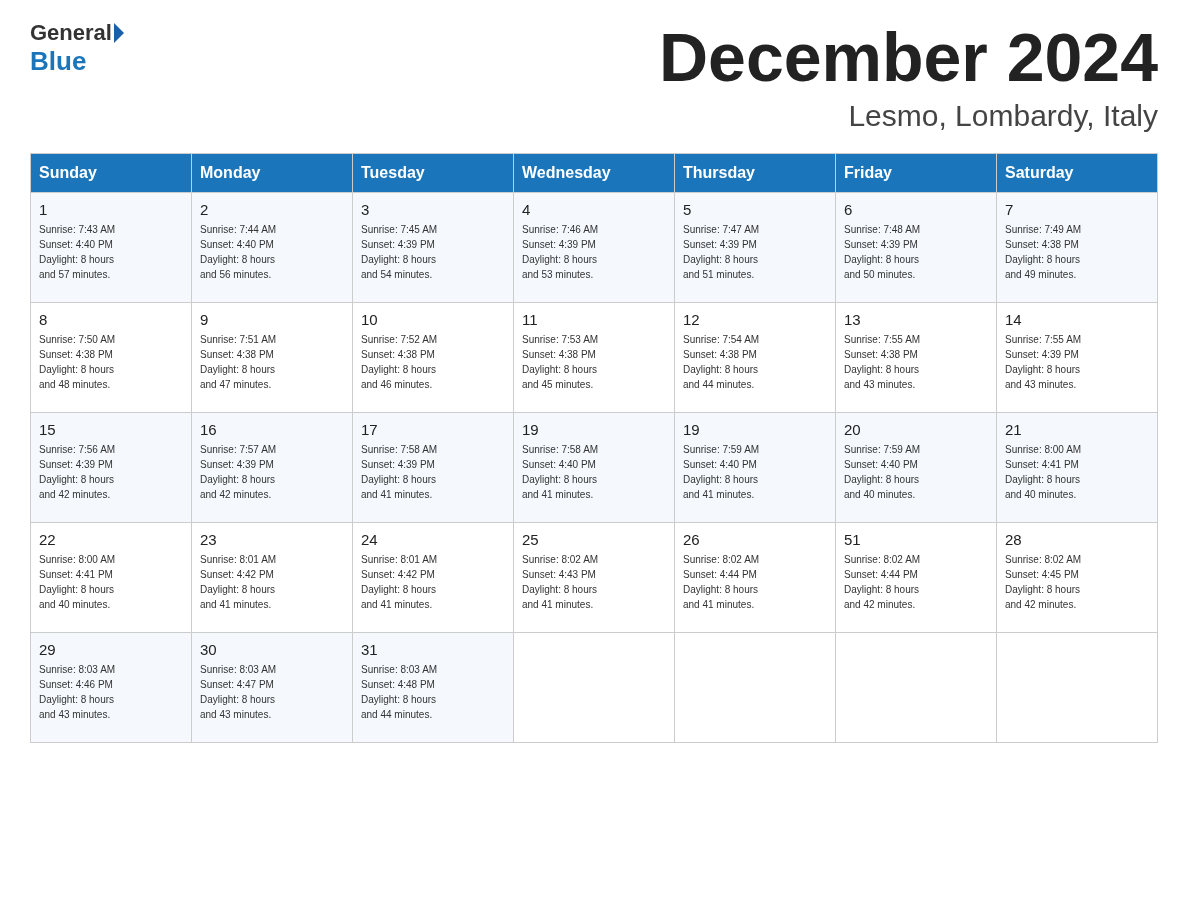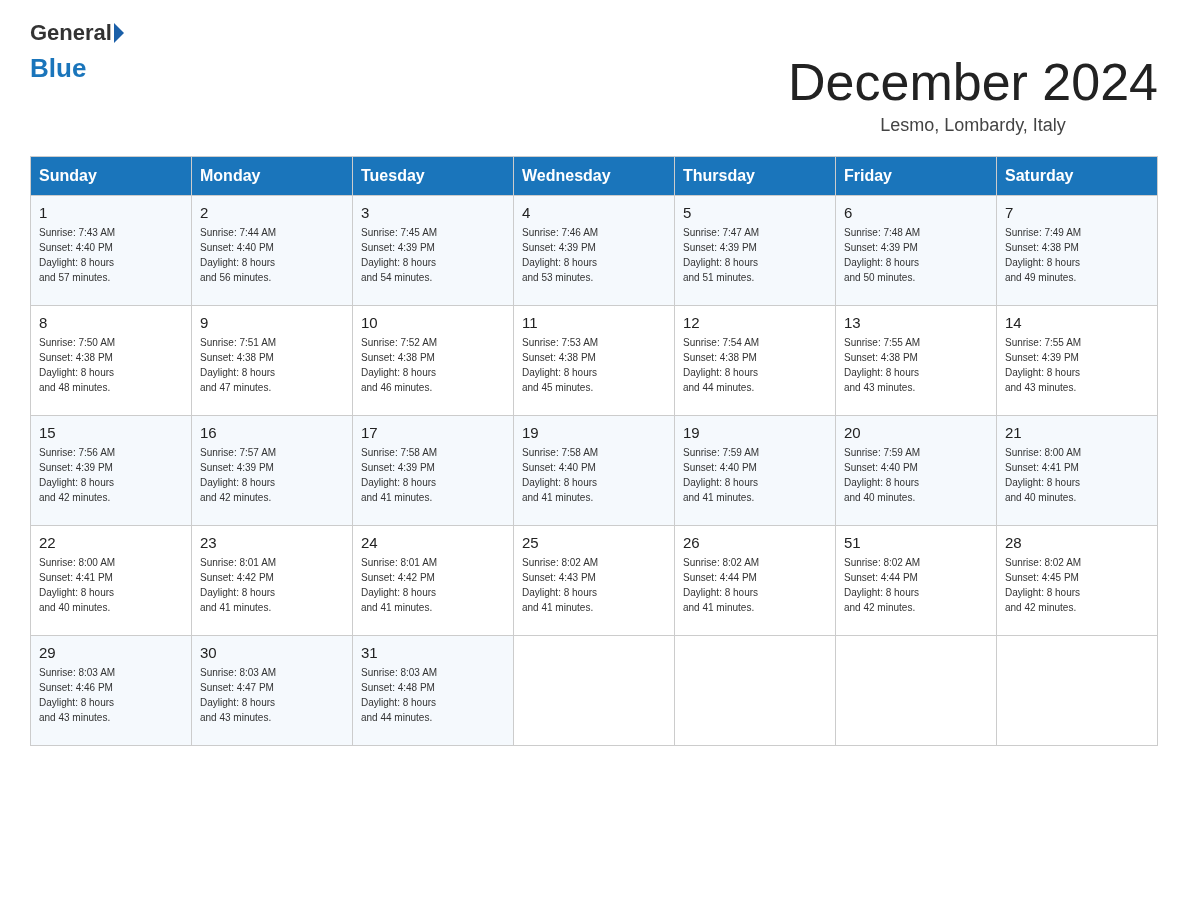--- a/index.html
+++ b/index.html
@@ -13,21 +13,20 @@
     .header {
       display: flex;
       justify-content: space-between;
       align-items: flex-start;
       margin-bottom: 20px;
     }
     .logo {
       display: flex;
       flex-direction: column;
       align-items: flex-start;
-      gap: 7px;
     }
     .logo-text {
       font-size: 22px;
       font-weight: bold;
       color: #333;
       display: flex;
       align-items: center;
     }
     .logo-general { color: #333; }
     .logo-arrow {
@@ -41,31 +40,29 @@
     }
     .logo-blue {
       color: #1a75bb;
       font-size: 26px;
       font-weight: bold;
     }
     .title-block {
       text-align: right;
     }
     .month-title {
-      font-size: 52px;
-      font-weight: normal;
+      font-size: 68px;
+      font-weight: bold;
       color: #222;
       line-height: 1.1;
-      margin-top: 34px;
     }
     .location {
-      font-size: 18px;
+      font-size: 30px;
       color: #444;
       margin-top: 4px;
-      text-align: center;
     }
     .calendar-table {
       width: 100%;
       border-collapse: collapse;
       table-layout: fixed;
       border-radius: 13px;
     }
     .calendar-table thead tr th {
       background-color: #1a75bb;
       color: #fff;

